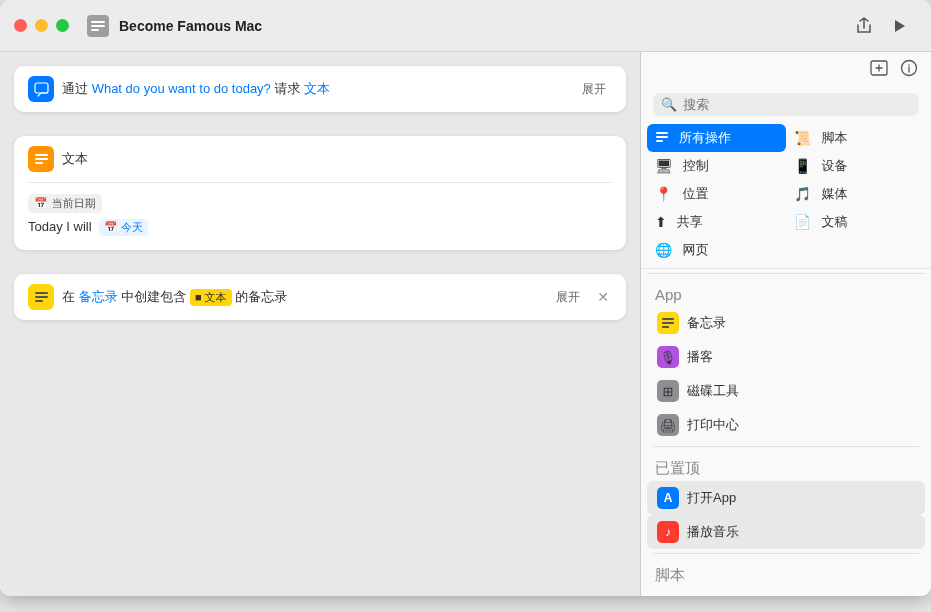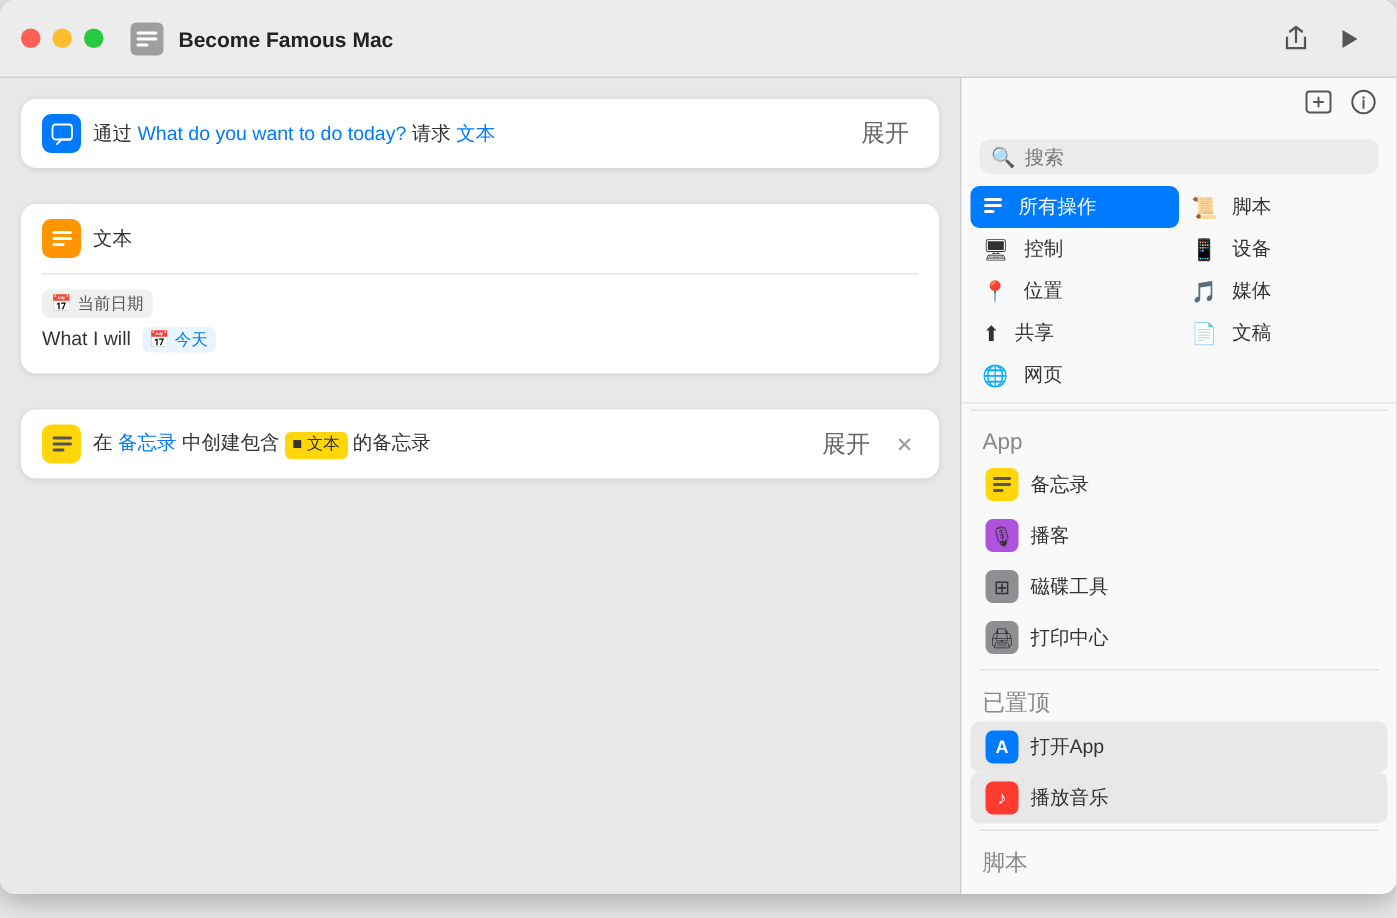--- a/index.html
+++ b/index.html
@@ -152,21 +152,21 @@
     .card-text .label-blue { color: #007aff; font-weight: 500; }
 
     .card-actions {
       display: flex;
       align-items: center;
       gap: 8px;
       flex-shrink: 0;
     }
 
     .expand-btn {
-      font-size: 16px;
+      font-size: 12px;
       color: #666;
       background: none;
       border: none;
       cursor: pointer;
       padding: 2px 6px;
     }
 
     .close-btn {
       font-size: 14px;
       color: #999;
@@ -426,21 +426,21 @@
             <span>文本</span>
           </span>
         </div>
         <div class="card-divider"></div>
         <div class="card-body">
           <div class="date-badge">
             <span class="date-badge-icon">📅</span>
             <span>当前日期</span>
           </div>
           <div class="card-body-text">
-            <span>What I will</span>
+            <span>Today I will</span>
             <span class="today-badge">
               <span>📅</span>
               <span>今天</span>
             </span>
           </div>
         </div>
       </div>
 
       <div class="workflow-card">
         <div class="card-header">

